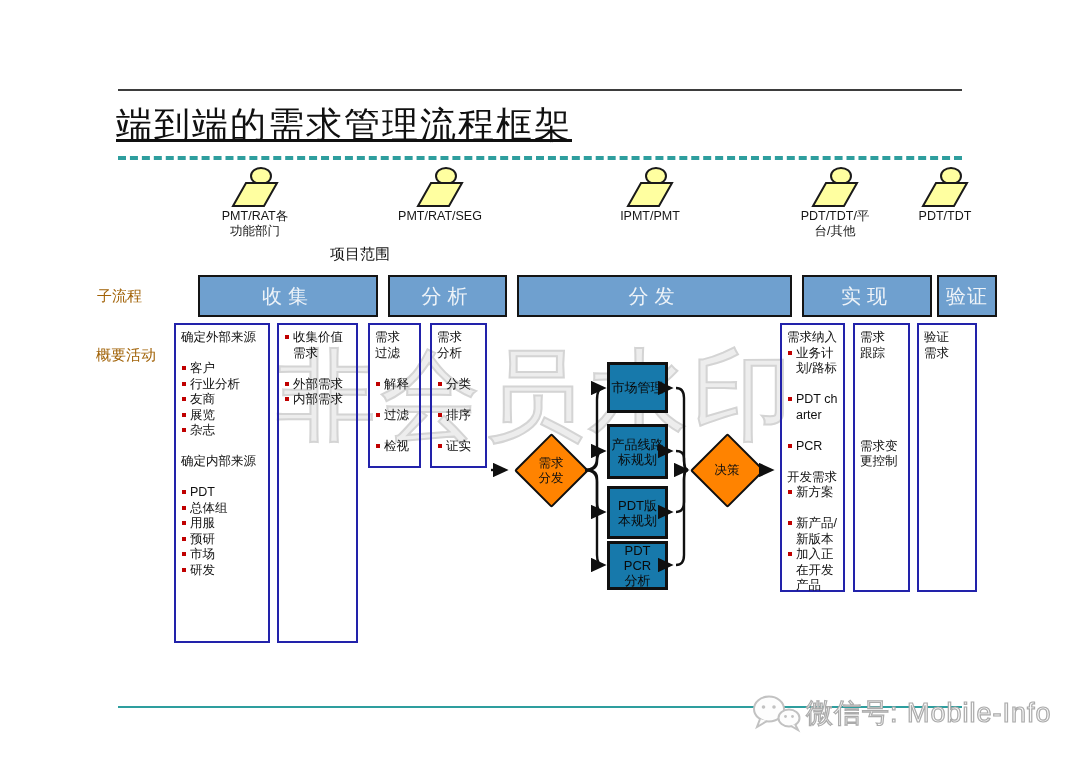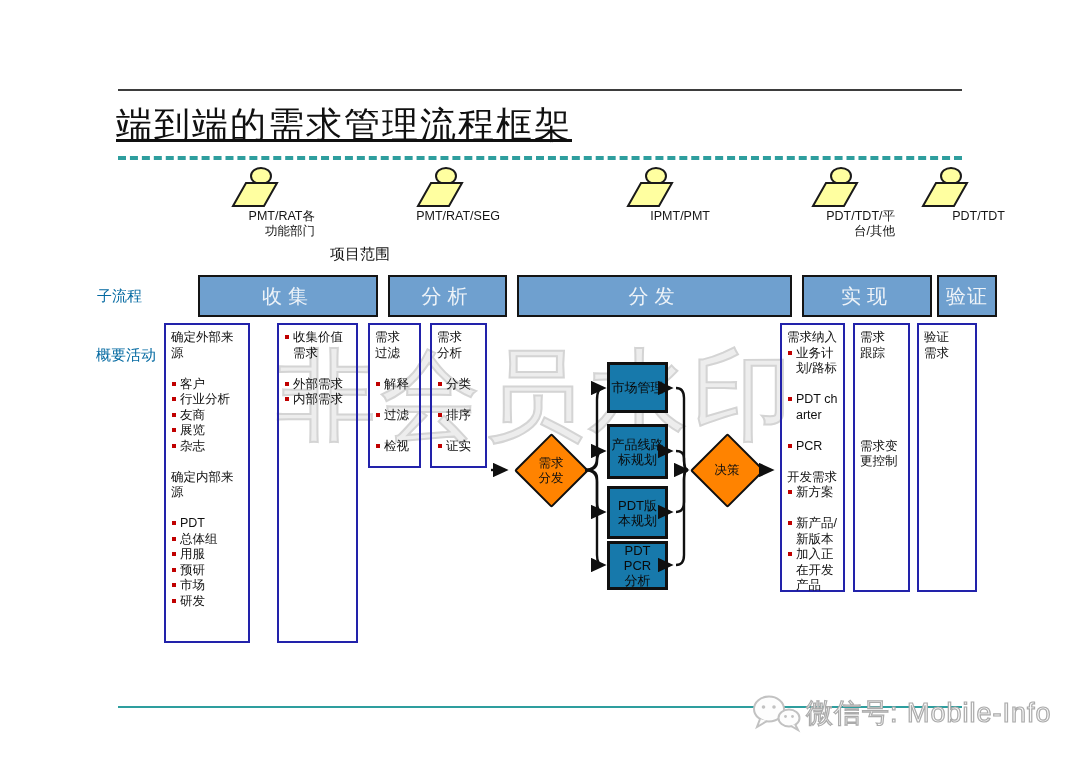--- a/index.html
+++ b/index.html
@@ -7,28 +7,28 @@
          font-family:"Liberation Sans","DejaVu Sans",sans-serif;color:#111;}
 
   
   .top-rule{position:absolute;left:118px;top:89px;width:844px;height:2px;background:#3d3d3d;}
   .title{position:absolute;left:116px;top:101px;width:700px;font-size:36px;letter-spacing:2px;
          font-family:"Liberation Serif","DejaVu Serif",serif;color:#101010;text-decoration:underline;}
   .dash-rule{position:absolute;left:118px;top:156px;width:844px;height:0;
              border-top:4px dashed var(--accent,#2E9E9E);}
 
   
-  .role{position:absolute;width:120px;text-align:right;}
+  .role{position:absolute;width:120px;text-align:center;}
   .role svg{display:block;margin:0 auto;}
   .role-label{margin-top:2px;font-size:12.5px;line-height:15px;white-space:pre-line;color:#151515;}
 
   .scope-label{position:absolute;left:330px;top:245px;font-size:15px;color:#141414;}
 
   
-  .row-label{position:absolute;font-size:15px;color:#0369a1;}
+  .row-label{position:absolute;font-size:15px;color:#a16207;}
   .sp{position:absolute;top:275px;height:42px;background:var(--hdr,#6FA0CF);
       border:2px solid #141414;box-sizing:border-box;display:flex;align-items:center;justify-content:center;
       color:#eef3f8;font-size:20px;letter-spacing:6px;margin-left:20px;}
 
   
   .colbox{position:absolute;border:2px solid var(--colborder,#2222AA);box-sizing:border-box;
           padding:5px 4px 4px 5px;font-size:12.5px;line-height:15.5px;color:#101010;}
   .item{position:relative;padding-left:9px;white-space:pre-line;word-break:break-all;}
   .item.nb{padding-left:0;}
   .item.b::before{content:"";position:absolute;left:1px;top:5px;width:4px;height:4px;
@@ -109,21 +109,21 @@
     <div class="scope-label">项目范围</div>
 
     <div class="row-label" style="left:97px;top:287px">子流程</div>
     <div class="sp" style="left:178px;width:180px">收集</div>
     <div class="sp" style="left:368px;width:119px">分析</div>
     <div class="sp" style="left:497px;width:275px">分发</div>
     <div class="sp" style="left:782px;width:130px">实现</div>
     <div class="sp" style="left:917px;width:60px;letter-spacing:1px">验证</div>
 
     <div class="row-label" style="left:96px;top:346px">概要活动</div>
-    <div class="colbox" style="left:164px;top:323px;width:86px;height:320px">
+    <div class="colbox" style="left:174px;top:323px;width:96px;height:320px">
         <div class="item nb">确定外部来源</div>
         <div class="item nb blank"></div>
         <div class="item b">客户</div>
         <div class="item b">行业分析</div>
         <div class="item b">友商</div>
         <div class="item b">展览</div>
         <div class="item b">杂志</div>
         <div class="item nb blank"></div>
         <div class="item nb">确定内部来源</div>
         <div class="item nb blank"></div>

